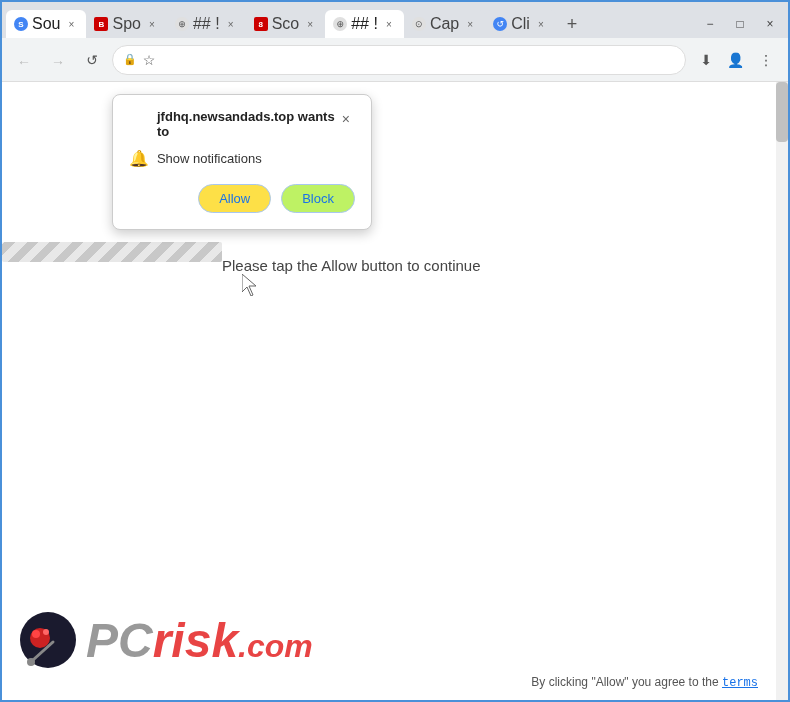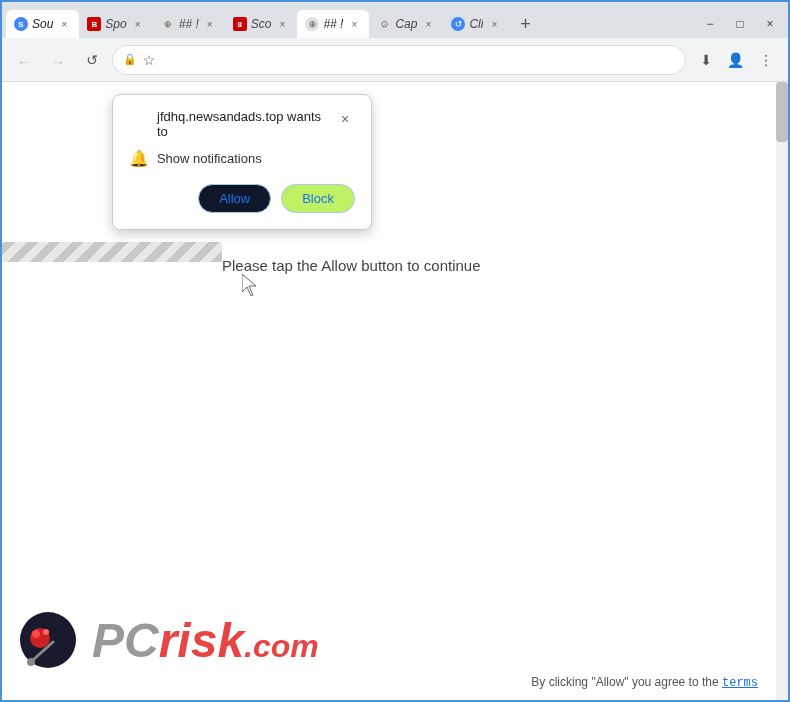--- a/index.html
+++ b/index.html
@@ -57,22 +57,21 @@
     .tab-favicon {
       width: 14px;
       height: 14px;
       flex-shrink: 0;
     }
     .tab-label {
       overflow: hidden;
       text-overflow: ellipsis;
       white-space: nowrap;
       flex: 1;
-      font-size: 12px;
-      font-style: italic;
+      font-size: 16px;
     }
     .tab-close {
       width: 14px;
       height: 14px;
       border-radius: 50%;
       display: flex;
       align-items: center;
       justify-content: center;
       font-size: 10px;
       color: #666;
@@ -213,21 +212,21 @@
       z-index: 100;
     }
     .popup-header {
       display: flex;
       align-items: flex-start;
       justify-content: space-between;
       margin-bottom: 10px;
     }
     .popup-title {
       font-size: 13px;
-      font-weight: 400;
+      font-weight: 700;
       color: #222;
       padding-left: 28px;
     }
     .popup-close-btn {
       width: 20px;
       height: 20px;
       display: flex;
       align-items: center;
       justify-content: center;
       border-radius: 50%;
@@ -259,21 +258,21 @@
     }
     .popup-btn {
       padding: 6px 20px;
       border-radius: 20px;
       border: none;
       font-size: 13px;
       font-weight: 500;
       cursor: pointer;
     }
     .popup-btn-allow {
-      background: #0f172a;
+      background: #fde047;
       color: #1a73e8;
       border: 1px solid #a8c7f0;
     }
     .popup-btn-block {
       background: #bef264;
       color: #1a73e8;
       border: 1px solid #a8c7f0;
     }
 
     
@@ -303,21 +302,21 @@
       text-align: center;
     }
 
     
     .pcrisk-logo {
       position: absolute;
       bottom: 30px;
       left: 16px;
       display: flex;
       align-items: center;
-      gap: 14px;
+      gap: 8px;
     }
 
     .pcrisk-icon {
       width: 60px;
       height: 60px;
     }
 
     
     .bottom-disclaimer {
       position: absolute;

